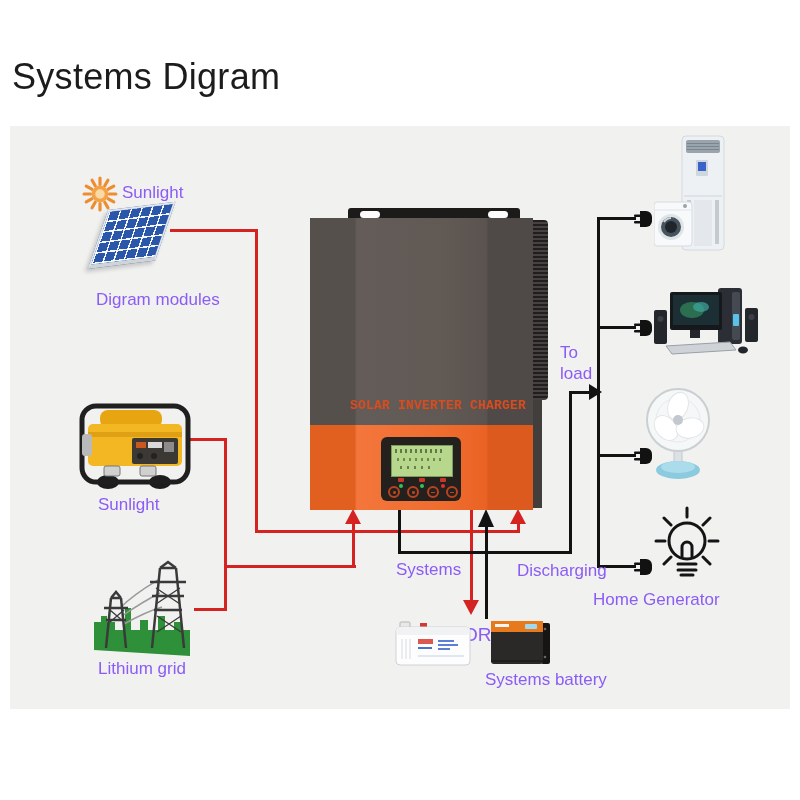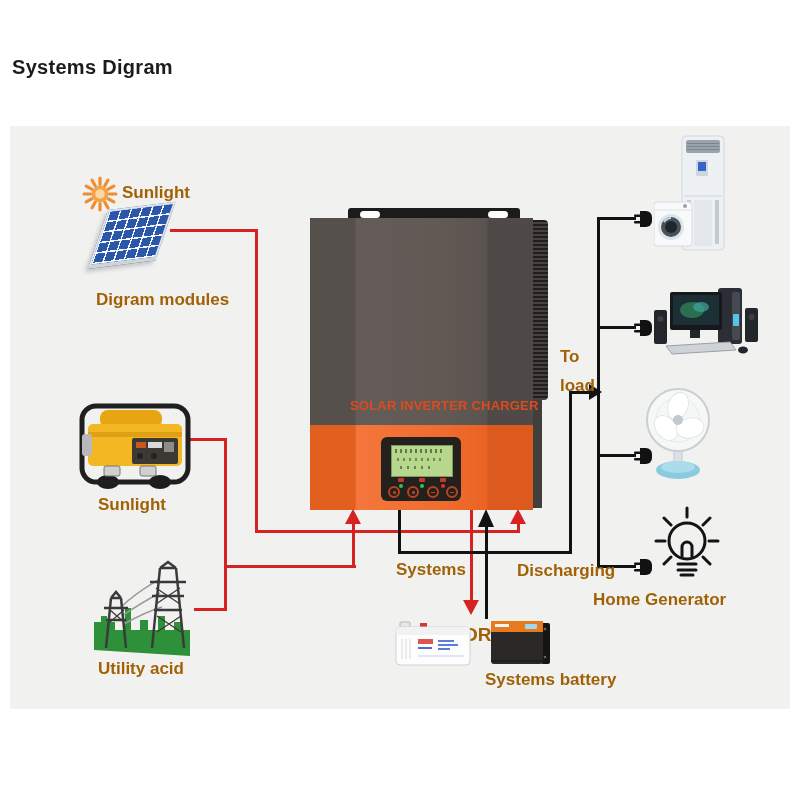--- a/index.html
+++ b/index.html
@@ -1,35 +1,35 @@
 <!DOCTYPE html>
 <html><head>
 <meta charset="utf-8">
 <style>
   html,body{margin:0;padding:0;background:#ffffff;}
   #stage{position:relative;width:800px;height:800px;background:#ffffff;overflow:hidden;
          font-family:"Liberation Sans",sans-serif;}
   .abs{position:absolute;}
-  .title{left:12px;top:56px;font-size:20px;font-weight:700;color:#1c1c1c;letter-spacing:.3px;}
+  .title{left:12px;top:56px;font-size:36px;font-weight:400;color:#1c1c1c;letter-spacing:.3px;}
   .card{left:10px;top:126px;width:780px;height:583px;background:#f1f1f0;}
-  .lbl{font-size:17px;font-weight:700;color:#a16207;white-space:nowrap;}
+  .lbl{font-size:17px;font-weight:400;color:#8b5cf6;white-space:nowrap;}
   .wire{position:absolute;}
   .red{background:#d42320;}
   .black{background:#121212;}
   .tri{position:absolute;width:0;height:0;}
   
   .solar-panel{left:108px;top:210px;width:64px;height:50px;
     transform:rotate(-7deg) skewX(-26deg);transform-origin:top left;
     background-color:#2a57aa;
     background-image:repeating-linear-gradient(90deg,rgba(255,255,255,.95) 0 1.5px,transparent 1.5px 10.8px),
                      repeating-linear-gradient(0deg,rgba(255,255,255,.95) 0 1.5px,transparent 1.5px 10px);
     border:2px solid #e2e6ea;border-bottom:4px solid #cfd4d9;
     box-shadow:-2px 3px 4px rgba(0,0,0,.18);}
   
-  .inverter{left:310px;top:208px;width:238px;height:302px;}
+  .inverter{left:310px;top:208px;width:238px;height:302px;font-family:Liberation Mono, monospace;}
   .inv-bracket{left:38px;top:0;width:172px;height:14px;background:#1c1b1a;border-radius:3px;}
   .inv-slot{top:3px;width:20px;height:7px;background:#fcfcfc;border-radius:4px;}
   .inv-body-top{left:0;top:10px;width:223px;height:207px;
     background:linear-gradient(90deg,#56504d 0,#56504d 20%,#635c58 21%,#605954 60%,#5a534f 79%,#4f4a47 80%,#4f4a47 100%);}
   .inv-body-orange{left:0;top:217px;width:223px;height:85px;
     background:linear-gradient(90deg,#e2601f 0,#e2601f 20%,#f4763c 21%,#ef6c2e 60%,#ea6325 79%,#dc5a1e 80%,#dc5a1e 100%);}
   .inv-heatsink{left:223px;top:12px;width:15px;height:180px;border-radius:0 4px 4px 0;
     background:repeating-linear-gradient(180deg,#201e1e 0 2px,#474241 2px 4px);}
   .inv-edge{left:223px;top:192px;width:9px;height:108px;background:#423e3c;}
   .inv-name{left:40px;top:190px;width:145px;text-align:center;font-size:13px;font-weight:bold;
@@ -161,21 +161,21 @@
       <path d="M60 22 H96 M62 36 H94 M64 50 H92"></path>
       <path d="M21 38 L16 88 M31 38 L36 88"></path>
         <path d="M21 38 H31 M21 38 L26 32 L31 38"></path>
       <path d="M14 48 H38 M16 60 H36"></path>
     </g>
     <g stroke="#3a3a3a" stroke-width="1.3" fill="none">
       <path d="M66 28 L90 44 M90 28 L66 44 M67 56 L91 72 M91 56 L67 72"></path>
       <path d="M20 50 L34 62 M34 50 L20 62"></path>
     </g>
   </svg>
-  <div class="abs lbl" style="left:98px;top:659px">Utility acid</div>
+  <div class="abs lbl" style="left:98px;top:659px">Lithium grid</div>
 
   <div class="abs inverter">
     <div class="abs inv-bracket">
       <div class="abs inv-slot" style="left:12px"></div>
       <div class="abs inv-slot" style="left:140px"></div>
     </div>
     <div class="abs inv-heatsink"></div>
     <div class="abs inv-edge"></div>
     <div class="abs inv-body-top"></div>
     <div class="abs inv-body-orange"></div>
@@ -196,21 +196,21 @@
         </div>
       <div class="abs btn" style="left:46px;top:49px">
           <i></i>
         </div>
       <div class="abs btn" style="left:65px;top:49px">
           <i></i>
         </div>
     </div>
   </div>
 
-  <div class="abs lbl" style="left:560px;top:342px;width:48px;white-space:normal;line-height:29px">To load</div>
+  <div class="abs lbl" style="left:560px;top:342px;width:48px;white-space:normal;line-height:21px">To load</div>
   <div class="abs lbl" style="left:396px;top:560px">Systems</div>
   <div class="abs lbl" style="left:517px;top:561px">Discharging</div>
   <div class="abs lbl" style="left:463px;top:624px;font-size:19px">OR</div>
 
   <svg class="abs" style="left:394px;top:617px" width="80" height="52" viewBox="0 0 80 52">
     <rect x="6" y="5" width="10" height="7" rx="1" fill="#e8e8e8" stroke="#b5b5b5"></rect>
     <rect x="26" y="6" width="7" height="5" fill="#cf3b2e"></rect>
     <rect x="2" y="10" width="74" height="38" rx="4" fill="#fdfdfd" stroke="#cdd1d4"></rect>
     <rect x="2" y="10" width="74" height="8" rx="4" fill="#f1f2f3"></rect>
     <path d="M8 22 v20 M12 22 v20 M16 22 v20" stroke="#d7dadd"></path>

